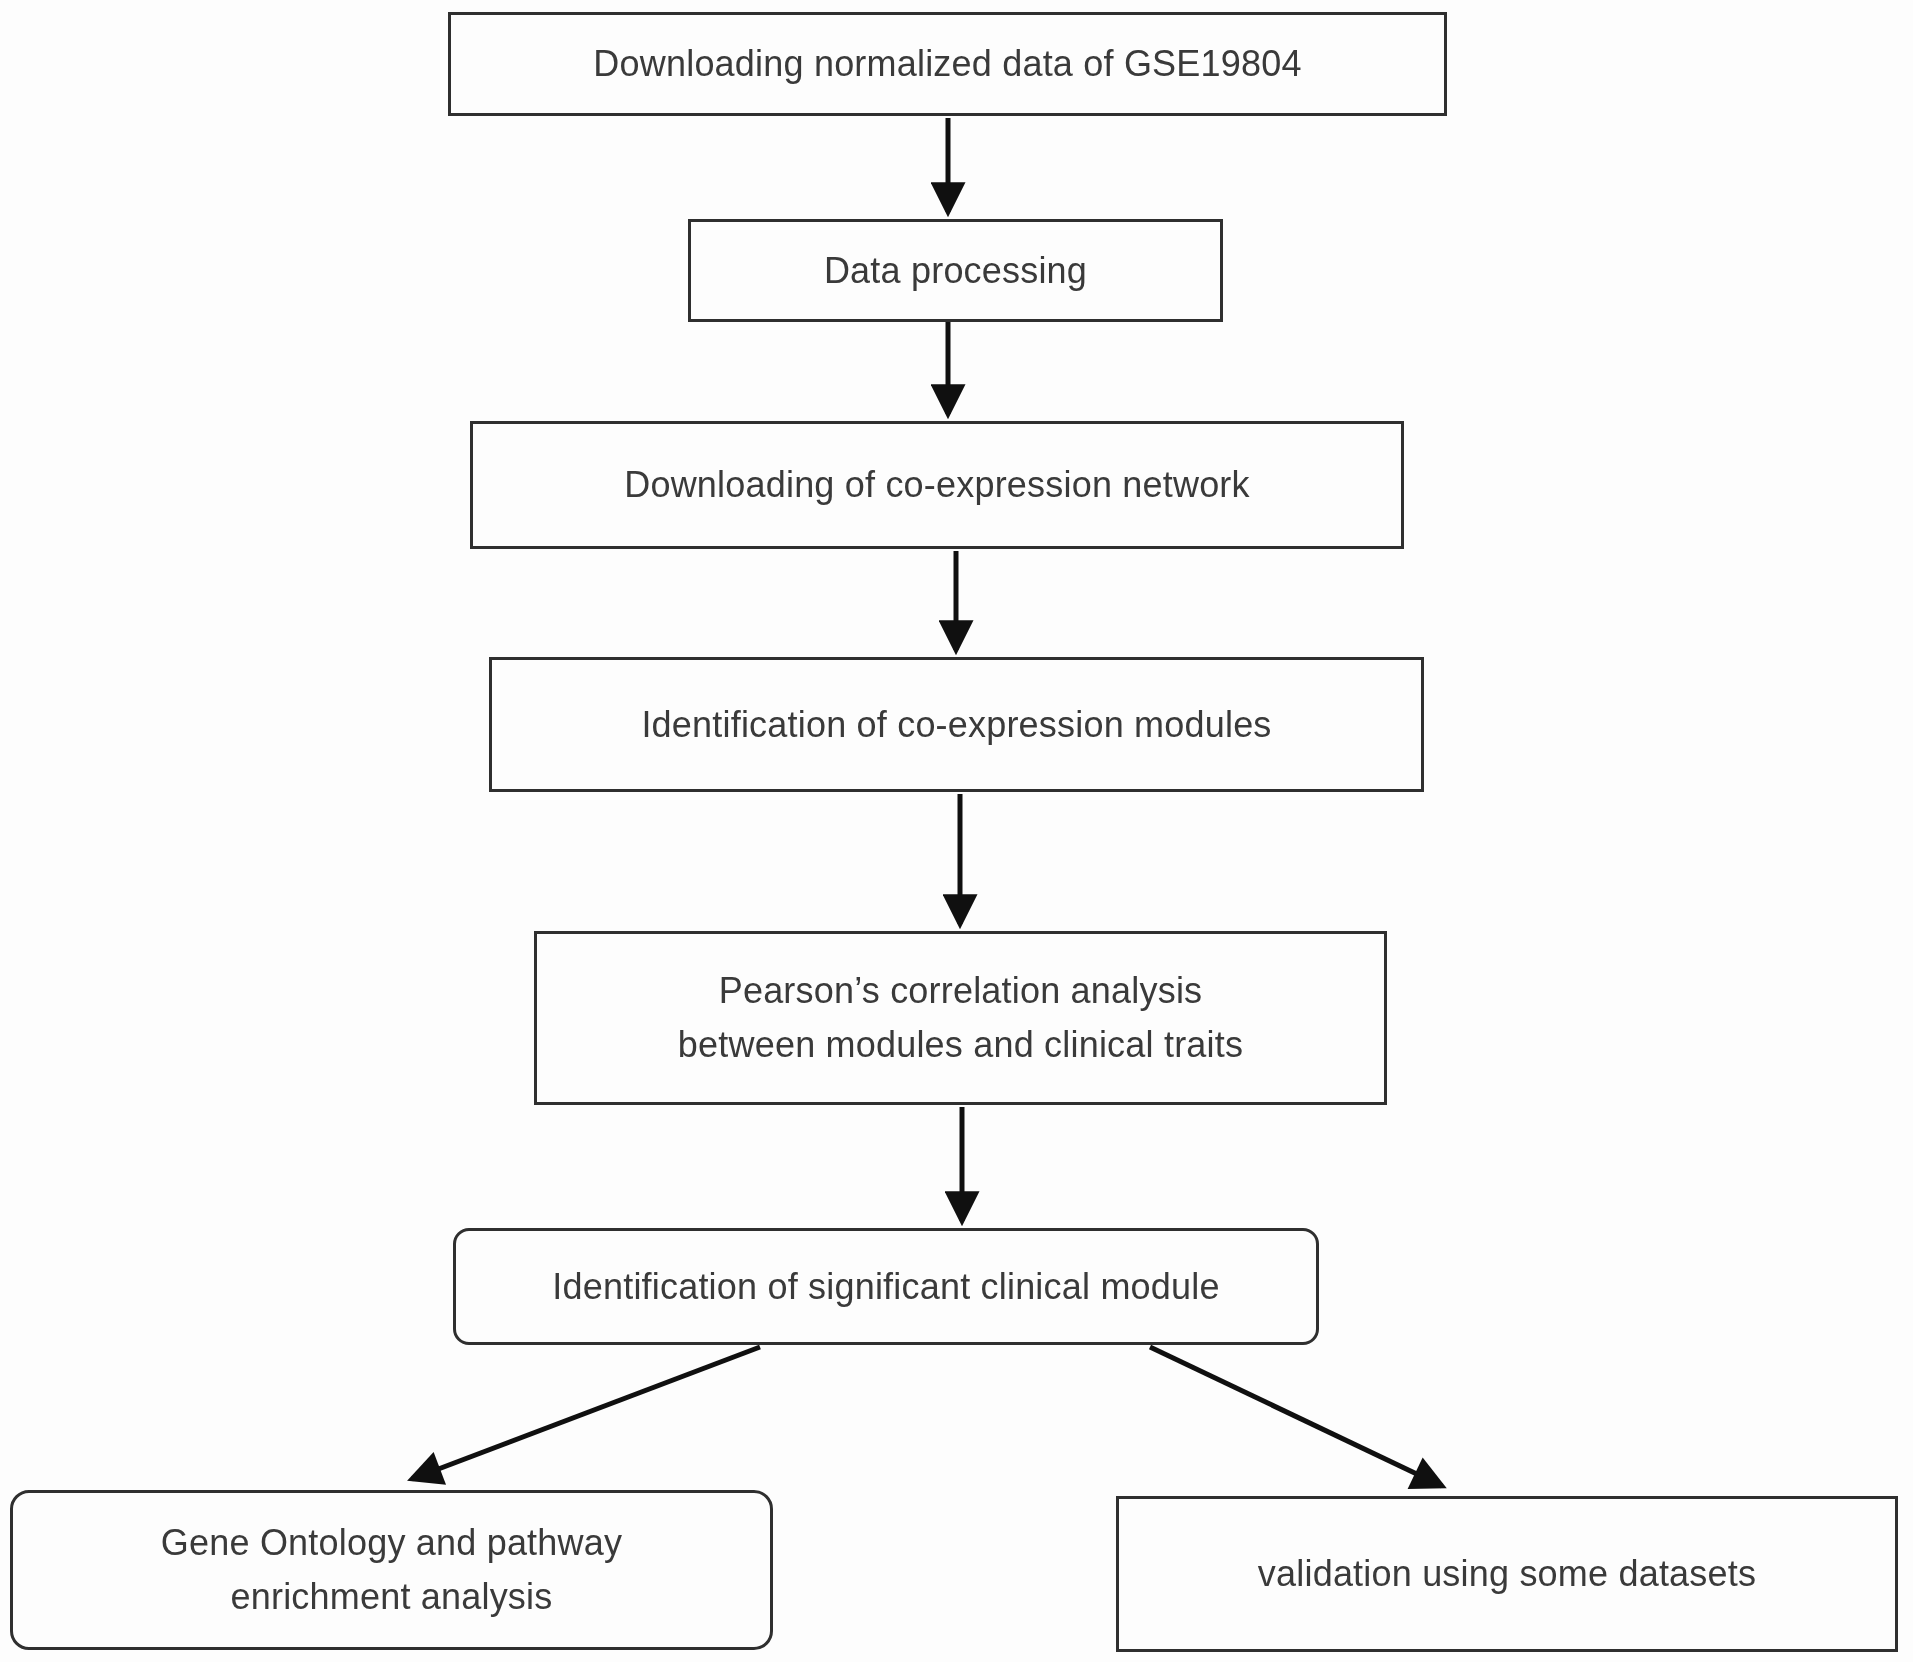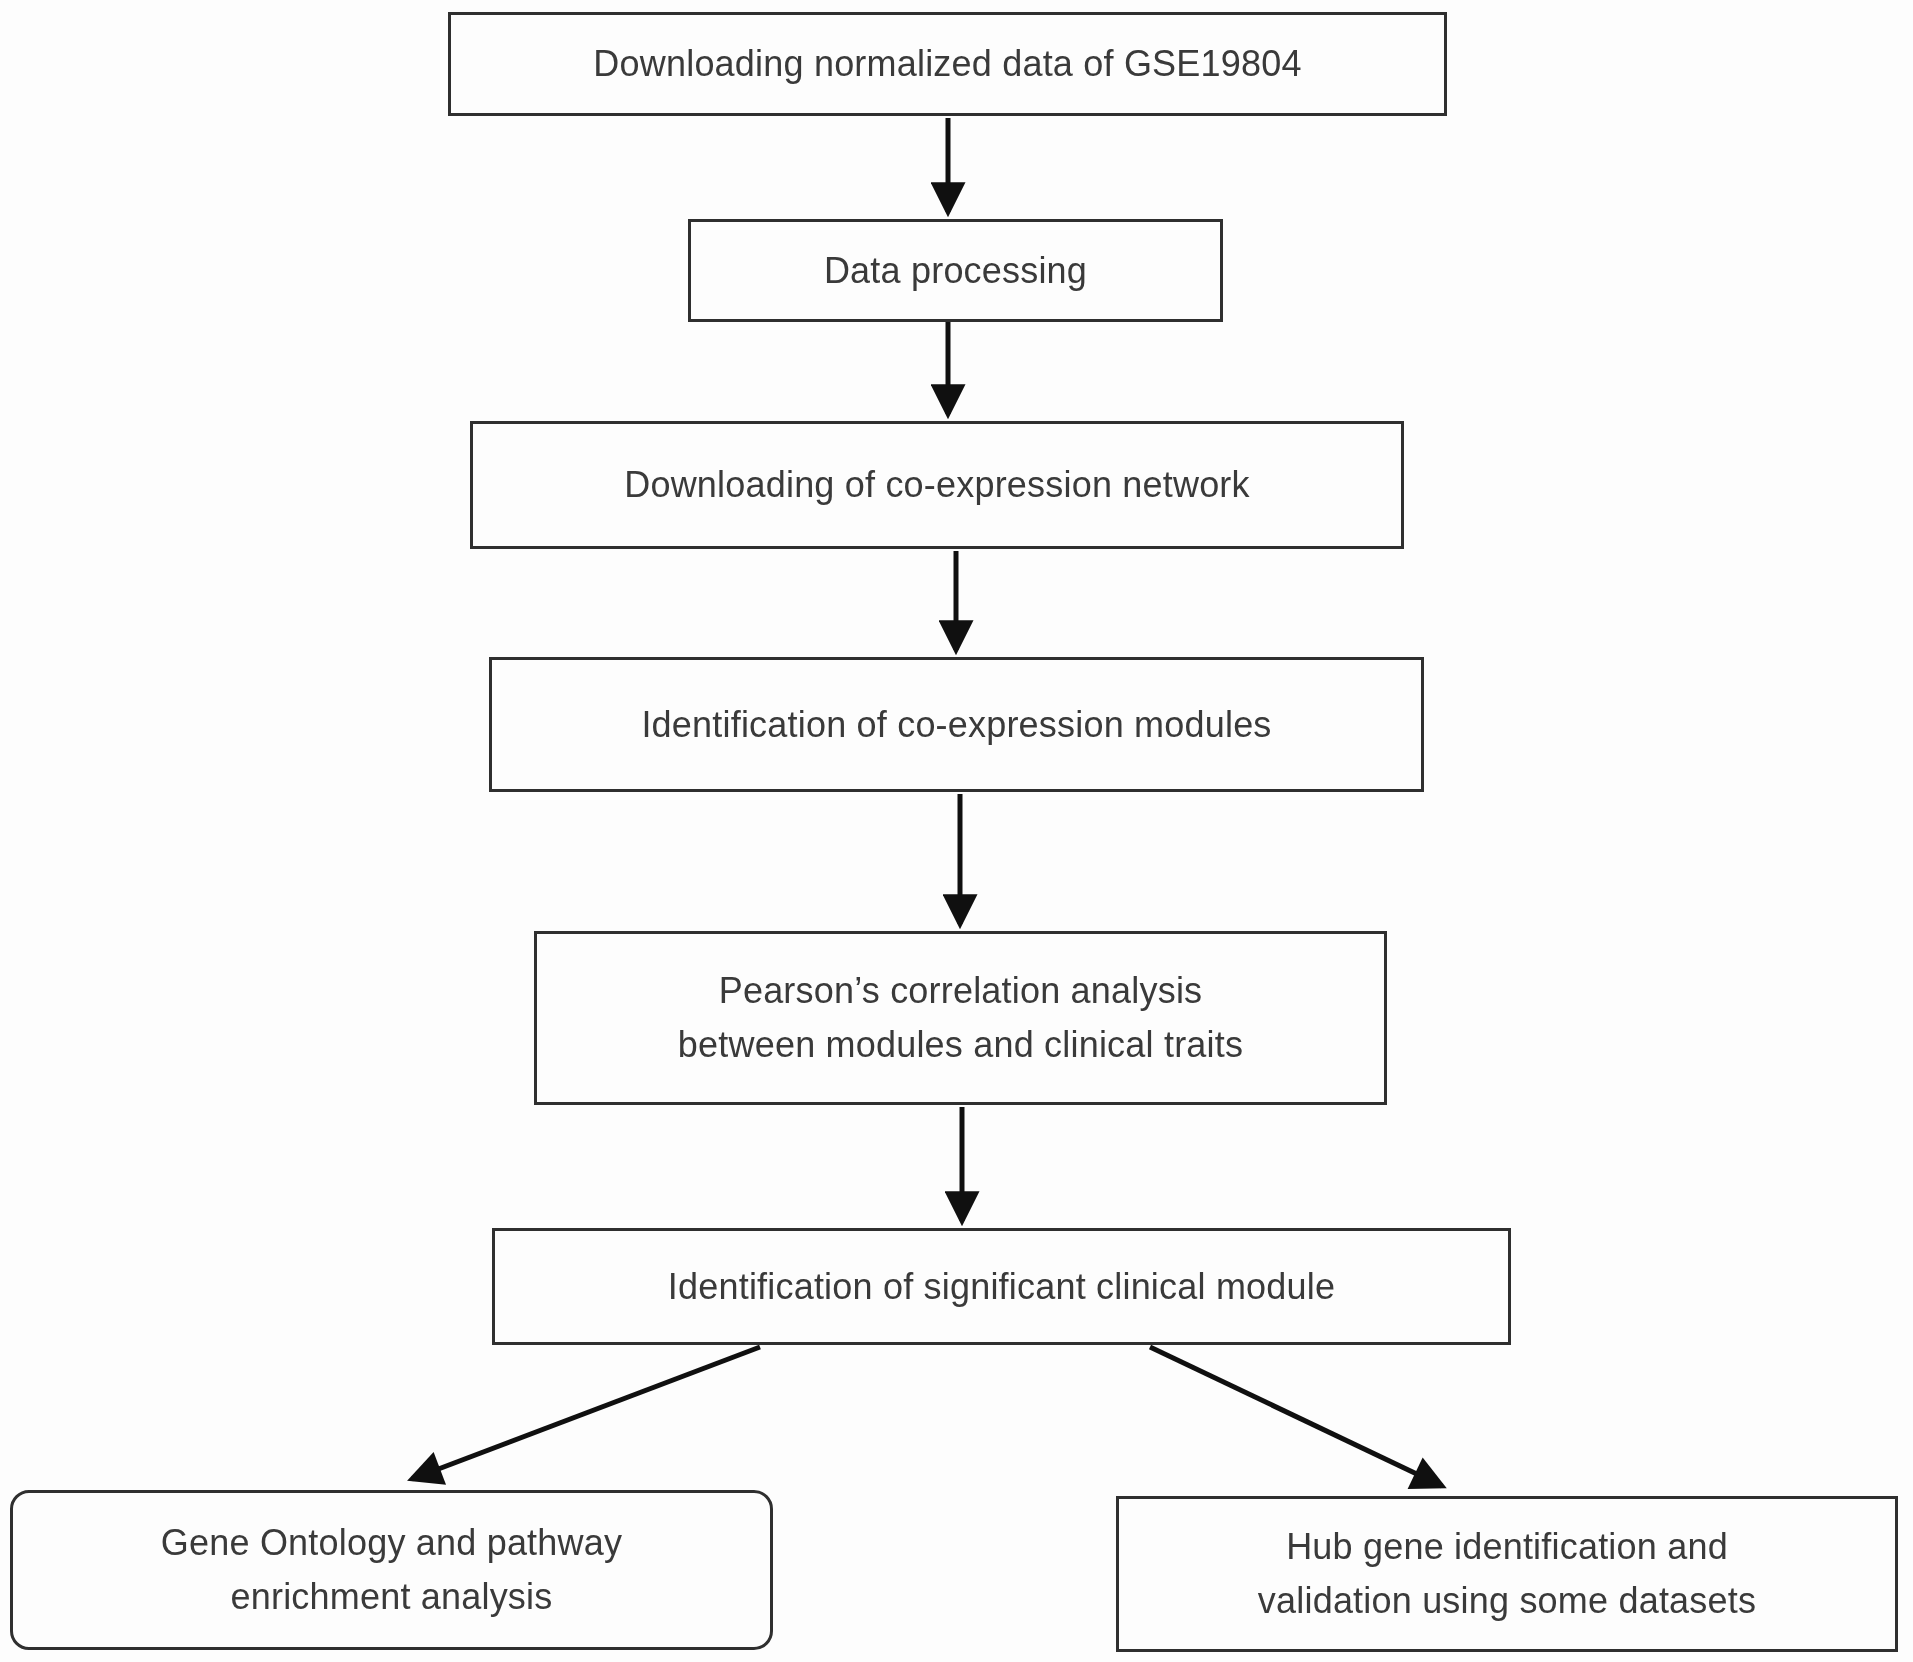--- a/index.html
+++ b/index.html
@@ -38,21 +38,21 @@
     width: 1913px;
     height: 1662px;
     pointer-events: none;
   }
   
   #n-download        { left: 448px;  top: 12px;   width: 999px; height: 104px; }
   #n-processing      { left: 688px;  top: 219px;  width: 535px; height: 103px; }
   #n-network         { left: 470px;  top: 421px;  width: 934px; height: 128px; }
   #n-modules         { left: 469px;  top: 657px;  width: 935px; height: 135px; margin-left: 20px; }
   #n-pearson         { left: 534px;  top: 931px;  width: 853px; height: 174px; }
-  #n-clinical-module { left: 492px;  top: 1228px; width: 1019px; height: 117px; }
+  #n-clinical-module { left: 453px;  top: 1228px; width: 866px; height: 117px; border-radius: 16px; }
   #n-go-pathway      { left: 10px;   top: 1490px; width: 763px; height: 160px; border-radius: 19px; }
   #n-hub-gene        { left: 1116px; top: 1496px; width: 782px; height: 156px; }
 </style>
 </head>
 <body>
 
 <div id="canvas">
 
   <svg id="arrows" viewBox="0 0 1913 1662" xmlns="http://www.w3.org/2000/svg">
     <defs>
@@ -98,18 +98,17 @@
 
   <div class="box" id="n-go-pathway">
     <span>
       <span class="line">Gene Ontology and pathway</span>
       <span class="line">enrichment analysis</span>
     </span>
   </div>
 
   <div class="box" id="n-hub-gene">
     <span>
-      <span class="line">Hub gene identification and</span>
       <span class="line">validation using some datasets</span>
     </span>
   </div>
 
 </div>
 
 </body></html>

